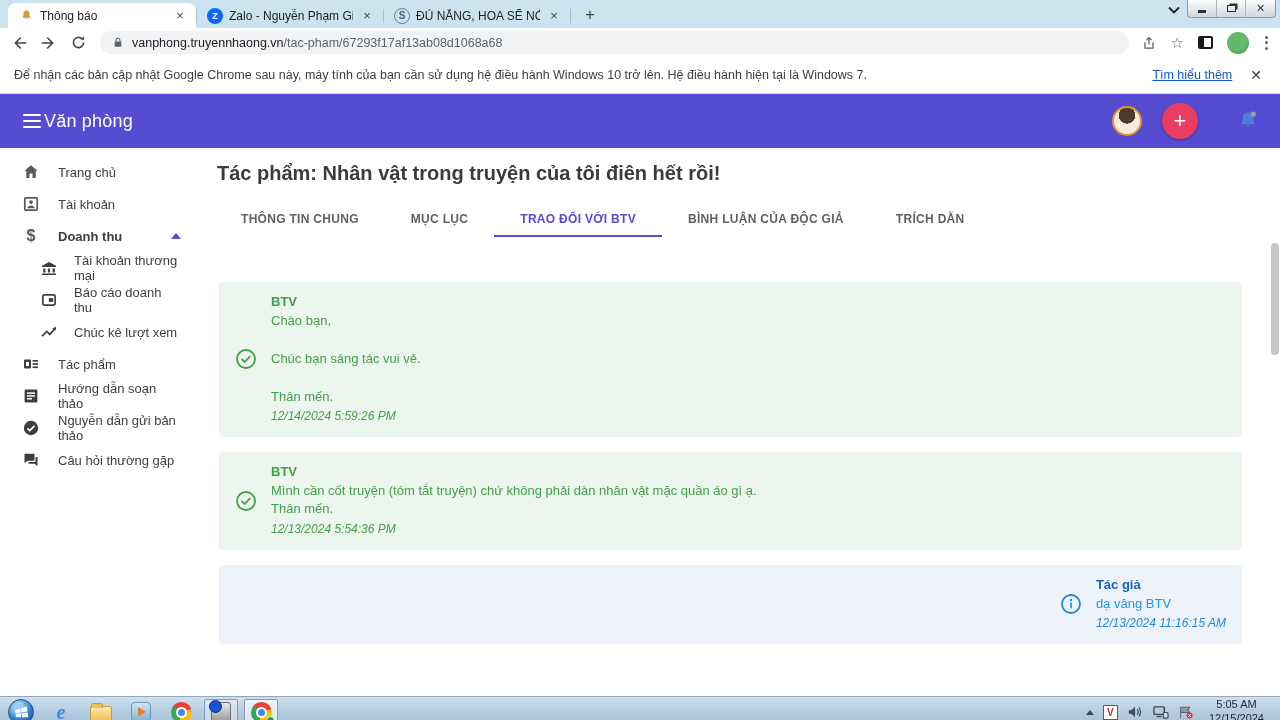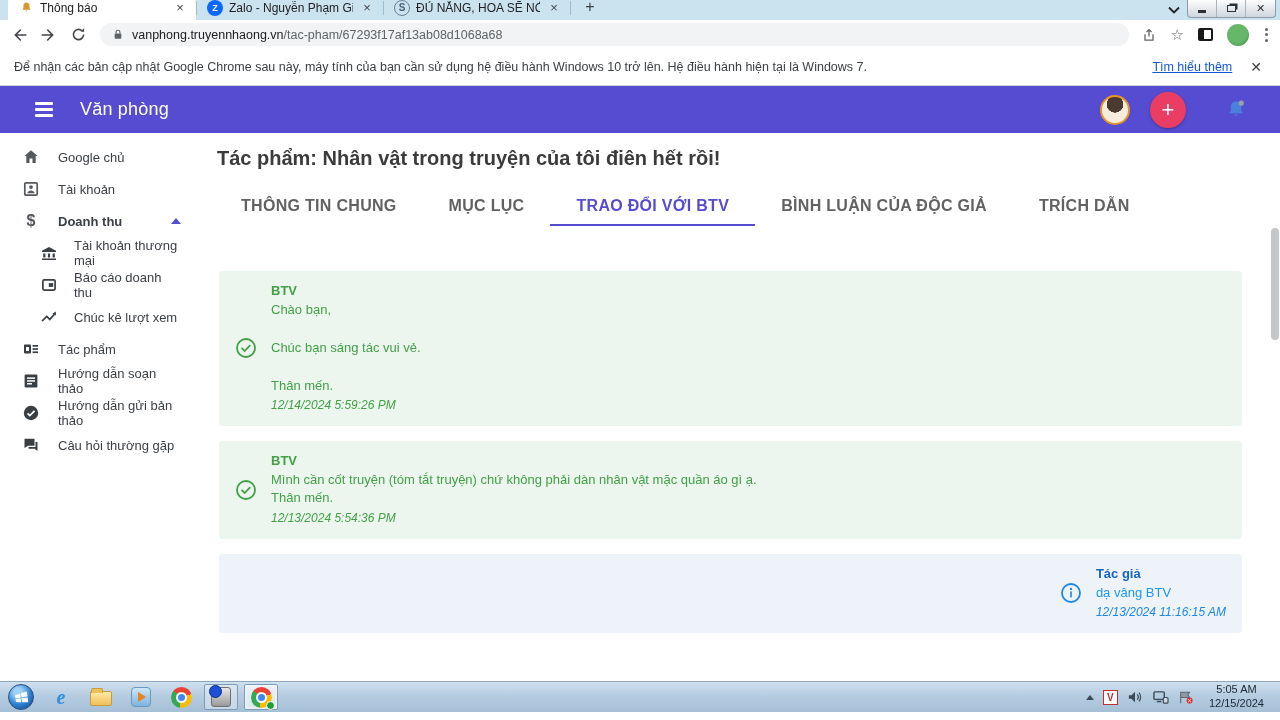--- a/index.html
+++ b/index.html
@@ -1,21 +1,21 @@
 <!DOCTYPE html>
 <html><head>
 <meta charset="utf-8">
 <style>
   * { margin:0; padding:0; box-sizing:border-box; }
   html,body { width:1280px; height:720px; overflow:hidden; }
   body { font-family:"Liberation Sans", sans-serif; background:#fff; font-size:13px; color:#3c4043; }
   .screen { width:1280px; height:720px; display:flex; flex-direction:column; }
 
   
-  .tabstrip { height:20px; background:#cbe3ef; display:flex; align-items:flex-end; position:relative; flex:none; }
+  .tabstrip { height:28px; background:#cbe3ef; display:flex; align-items:flex-end; position:relative; flex:none; }
   .tab { height:25px; display:flex; align-items:center; gap:6px; padding:0 8px 0 10px; font-size:12px; color:#202124; width:188px; flex:none; position:relative; }
   .tab.active { background:#fff; border-radius:8px 8px 0 0; margin-left:8px; }
   .tab.inactive { width:186px; }
   .tab .ttl { flex:1; white-space:nowrap; overflow:hidden; }
   .tab .close { width:16px; height:16px; border-radius:50%; text-align:center; line-height:15px; font-size:13px; color:#44474a; flex:none; }
   .tab-sep { width:1px; height:14px; background:#9fbecd; margin-bottom:5px; flex:none; }
   .favicon { width:16px; height:16px; flex:none; display:flex; align-items:center; justify-content:center; border-radius:3px; font-size:10px; font-weight:bold; }
   .fav-bell { color:#d49a2a; }
   .fav-zalo { background:#0b68ff; color:#fff; border-radius:50%; font-size:9px; }
   .fav-s { border:1.5px solid #6b7f96; color:#46607a; border-radius:50%; font-size:10px; }
@@ -41,21 +41,21 @@
   .kebab { display:flex; flex-direction:column; gap:2.5px; padding:2px; }
   .kebab i { width:3px; height:3px; border-radius:50%; background:#5f6368; }
 
   
   .notifbar { height:37px; background:#fff; border-bottom:1px solid #d5d5d5; display:flex; align-items:center; padding:0 14px; gap:14px; font-size:12.5px; color:#3c4043; flex:none; }
   .notif-text { flex:1; }
   .notif-link { color:#1558d6; text-decoration:underline; white-space:nowrap; }
   .notif-close { color:#3c4043; font-size:14px; padding:0 4px; }
 
   
-  .appheader { height:47px; background:#564cd2; display:flex; align-items:center; padding:0 32px; gap:24px; flex:none; }
+  .appheader { height:54px; background:#564cd2; display:flex; align-items:center; padding:0 20px; flex:none; }
   .hamburger { display:flex; flex-direction:column; gap:3.5px; padding:3px; }
   .hamburger i { width:18px; height:2.5px; background:#fff; border-radius:1px; }
   .app-title { color:#fff; font-size:18px; font-weight:500; letter-spacing:0.2px; }
   .hdr-right { margin-left:auto; display:flex; align-items:center; gap:20px; }
   .avatar-hdr { width:30px; height:30px; border-radius:50%; border:2.5px solid #e2962a; background:radial-gradient(circle at 50% 28%, #4a3a30 0 36%, #f6ecdc 37% 100%); }
   .fab-plus { width:36px; height:36px; border-radius:50%; background:#ea3d63; color:#fff; font-size:22px; display:flex; align-items:center; justify-content:center; box-shadow:0 1px 3px rgba(0,0,0,0.3); margin-right:18px; }
   .bell-wrap { width:24px; height:24px; position:relative; }
 
   
   .appbody { height:548px; display:flex; position:relative; overflow:hidden; flex:none; }
@@ -63,21 +63,21 @@
   .side-item { height:32px; display:flex; align-items:center; gap:18px; padding:0 14px 0 22px; color:#3a3f44; font-size:13px; }
   .side-item.sub { padding-left:40px; gap:16px; }
   .side-item.bold .side-label { font-weight:bold; }
   .side-ic { width:18px; height:18px; flex:none; display:flex; align-items:center; justify-content:center; }
   .dollar-ic { font-size:16px; font-weight:bold; color:#55595e; width:18px; text-align:center; }
   .caret-up { margin-left:auto; width:0; height:0; border-left:5px solid transparent; border-right:5px solid transparent; border-bottom:6px solid #564cd2; }
 
   .main { flex:1; padding:12px 0 0 20px; overflow:hidden; position:relative; }
   .page-title { font-size:20px; font-weight:bold; color:#3b3b3b; margin:2px 0 0 2px; }
   .mtabs { display:flex; margin-top:16px; }
-  .mtab { padding:11px 26px 9px; font-size:16px; font-weight:bold; letter-spacing:0.3px; color:#616161; border-bottom:2px solid transparent; white-space:nowrap; }
+  .mtab { padding:11px 26px 9px; font-size:12px; font-weight:bold; letter-spacing:0.3px; color:#616161; border-bottom:2px solid transparent; white-space:nowrap; }
   .mtab.active { color:#564cd2; border-bottom-color:#564cd2; }
 
   .cards { margin:45px 38px 0 4px; }
   .card { border-radius:4px; display:flex; align-items:center; margin-bottom:15px; padding:11px 16px; }
   .card.green { background:#ecf6ef; color:#43a047; }
   .card.blue  { background:#eef3fa; color:#2196f3; justify-content:flex-end; padding-right:16px; }
   .status-ic { width:22px; height:22px; flex:none; margin:0 14px 0 0; }
   .msg { flex:1; line-height:1.45; }
   .msg-name { font-weight:bold; }
   .msg p.sp { margin-bottom:19px; }
@@ -231,21 +231,21 @@
 
   <div class="appbody">
 
     <aside class="sidebar">
       <div class="side-item">
         <span class="side-ic">
             <svg width="18" height="18" viewBox="0 0 18 18" fill="#55595e">
               <path d="M9 2.2 15.6 8h-1.9v7h-3.2v-4.4H7.5V15H4.3V8H2.4z"></path>
             </svg>
           </span>
-        <span class="side-label">Google chủ</span>
+        <span class="side-label">Trang chủ</span>
       </div>
       <div class="side-item">
         <span class="side-ic">
             <svg width="18" height="18" viewBox="0 0 18 18">
               <rect x="2.8" y="2.8" width="12.4" height="12.4" rx="1.2" fill="none" stroke="#55595e" stroke-width="1.7"></rect>
               <circle cx="9" cy="7.1" r="1.9" fill="#55595e"></circle>
               <path d="M5.2 13.3c.7-1.8 2.2-2.7 3.8-2.7s3.1.9 3.8 2.7z" fill="#55595e"></path>
             </svg>
           </span>
         <span class="side-label">Tài khoản</span>
@@ -306,21 +306,21 @@
           </span>
         <span class="side-label">Hướng dẫn soạn thảo</span>
       </div>
       <div class="side-item">
         <span class="side-ic">
             <svg width="18" height="18" viewBox="0 0 18 18">
               <circle cx="9" cy="9" r="7.2" fill="#3a3f44"></circle>
               <path d="M5.5 9.3l2.3 2.3 4.7-4.7" fill="none" stroke="#fff" stroke-width="1.8"></path>
             </svg>
           </span>
-        <span class="side-label">Hướng dẫn gửi bản thảo</span>
+        <span class="side-label">Nguyễn dẫn gửi bản thảo</span>
       </div>
       <div class="side-item">
         <span class="side-ic">
             <svg width="18" height="18" viewBox="0 0 18 18" fill="#3a3f44">
               <path d="M2.5 2.8h10v7H6L2.5 12z"></path>
               <path d="M13.5 6h2v9l-3-2.3H6.6V11h6.9z"></path>
             </svg>
           </span>
         <span class="side-label">Câu hỏi thường gặp</span>
       </div>

